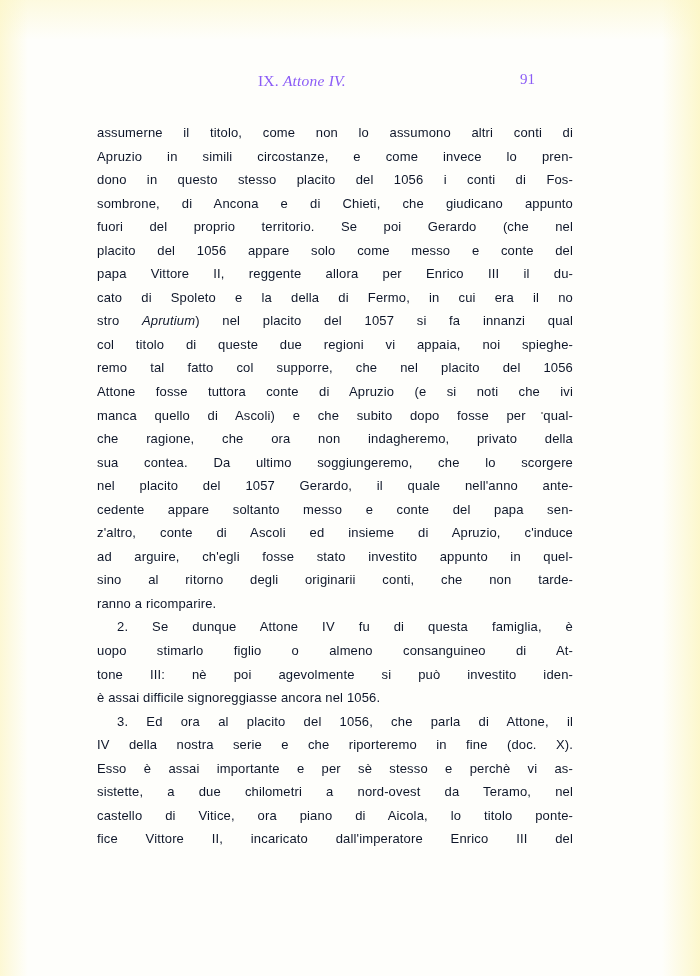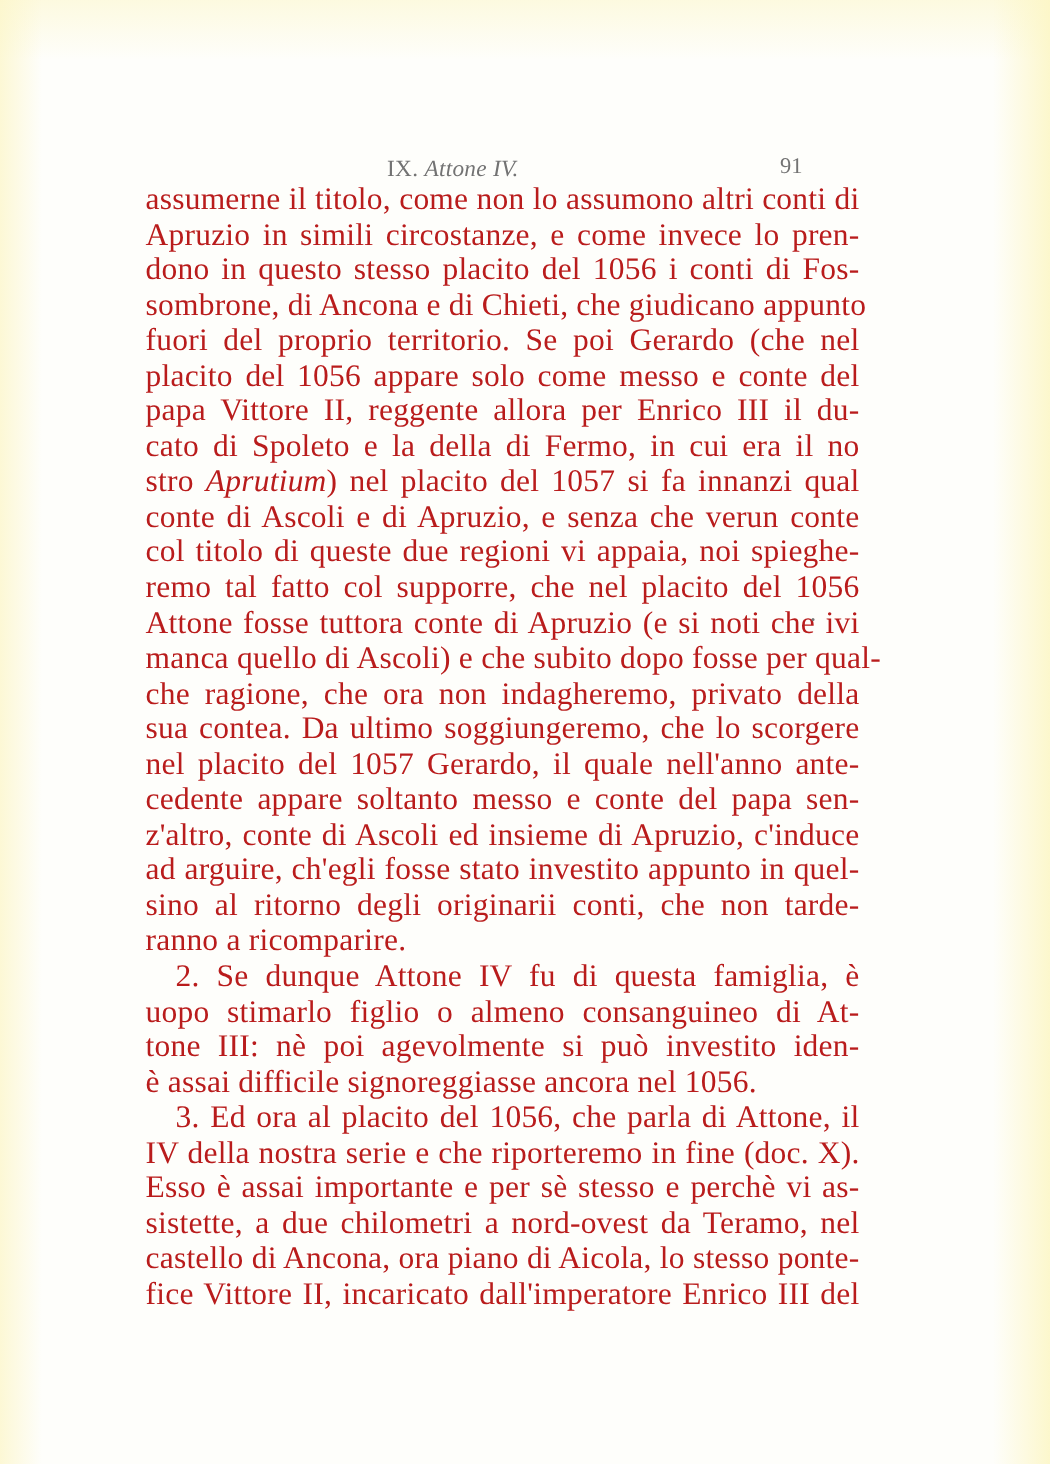--- a/index.html
+++ b/index.html
@@ -11,33 +11,33 @@
   }
   .page-bg {
     position: absolute; inset: 0;
     background:
       linear-gradient(to right, rgba(252,246,200,0.75) 0px, rgba(254,252,238,0) 28px),
       linear-gradient(to left, rgba(252,246,196,0.85) 0px, rgba(254,252,238,0) 38px),
       linear-gradient(to bottom, rgba(252,247,205,0.6) 0px, rgba(254,252,238,0) 40px),
       #fefefb;
   }
   .running-head {
-    position: absolute; top: 104px; left: 258px; width: 290px; height: 22px;
-    font-family: "Liberation Serif", serif; font-size: 15.5px; color: #737373;
+    position: absolute; top: 72px; left: 258px; width: 290px; height: 22px;
+    font-family: "Liberation Serif", serif; font-size: 15.5px; color: #8b5cf6;
   }
   .running-head .title { position: absolute; left: 0; top: 0; letter-spacing: 0.2px; }
   .running-head .title i { font-style: italic; }
   .running-head .page-num { position: absolute; left: 262px; top: -1px; font-size: 15px; font-family: Liberation Serif, serif; }
   .text-block {
     position: absolute; top: 121px; left: 97px; width: 476px;
   }
   .line {
-    height: 23.55px; line-height: 23.55px; font-size: 21px;
-    font-family: Liberation Serif, serif;
-    white-space: nowrap; color: #b91c1c;
+    height: 23.55px; line-height: 23.55px; font-size: 13px;
+    font-family: Liberation Sans, sans-serif;
+    white-space: nowrap; color: #0f172a;
     text-align: justify; text-align-last: justify;
     letter-spacing: 0.15px;
   }
   .line.last { text-align-last: left; }
   .line.indent { padding-left: 20px; }
   .line i { font-style: italic; }
   .speck { position: absolute; width: 2px; height: 2px; background: #777; border-radius: 1px; }
 </style>
 </head>
 <body>
@@ -52,38 +52,37 @@
 <div class="text-block" id="text-block">
     <div class="line">assumerne il titolo, come non lo assumono altri conti di</div>
     <div class="line">Apruzio in simili circostanze, e come invece lo pren-</div>
     <div class="line">dono in questo stesso placito del 1056 i conti di Fos-</div>
     <div class="line">sombrone, di Ancona e di Chieti, che giudicano appunto</div>
     <div class="line">fuori del proprio territorio. Se poi Gerardo (che nel</div>
     <div class="line">placito del 1056 appare solo come messo e conte del</div>
     <div class="line">papa Vittore II, reggente allora per Enrico III il du-</div>
     <div class="line">cato di Spoleto e la della di Fermo, in cui era il no</div>
     <div class="line"><span>stro </span><i>Aprutium</i><span>) nel placito del 1057 si fa innanzi qual</span></div>
-    <div class="line">conte di Ascoli e di Apruzio, e senza che verun conte</div>
     <div class="line">col titolo di queste due regioni vi appaia, noi spieghe-</div>
     <div class="line">remo tal fatto col supporre, che nel placito del 1056</div>
     <div class="line">Attone fosse tuttora conte di Apruzio (e si noti che ivi</div>
     <div class="line">manca quello di Ascoli) e che subito dopo fosse per qual-</div>
     <div class="line">che ragione, che ora non indagheremo, privato della</div>
     <div class="line">sua contea. Da ultimo soggiungeremo, che lo scorgere</div>
     <div class="line">nel placito del 1057 Gerardo, il quale nell'anno ante-</div>
     <div class="line">cedente appare soltanto messo e conte del papa sen-</div>
     <div class="line">z'altro, conte di Ascoli ed insieme di Apruzio, c'induce</div>
     <div class="line">ad arguire, ch'egli fosse stato investito appunto in quel-</div>
     <div class="line">sino al ritorno degli originarii conti, che non tarde-</div>
     <div class="line last">ranno a ricomparire.</div>
     <div class="line indent">2. Se dunque Attone IV fu di questa famiglia, è</div>
     <div class="line">uopo stimarlo figlio o almeno consanguineo di At-</div>
     <div class="line">tone III: nè poi agevolmente si può investito iden-</div>
     <div class="line last">è assai difficile signoreggiasse ancora nel 1056.</div>
     <div class="line indent">3. Ed ora al placito del 1056, che parla di Attone, il</div>
     <div class="line">IV della nostra serie e che riporteremo in fine (doc. X).</div>
     <div class="line">Esso è assai importante e per sè stesso e perchè vi as-</div>
     <div class="line">sistette, a due chilometri a nord-ovest da Teramo, nel</div>
-    <div class="line">castello di Ancona, ora piano di Aicola, lo stesso ponte-</div>
+    <div class="line">castello di Vitice, ora piano di Aicola, lo titolo ponte-</div>
     <div class="line">fice Vittore II, incaricato dall'imperatore Enrico III del</div>
   </div>
 
 <div class="speck" style="left:541px; top:412px;"></div>
 
 </body></html>

